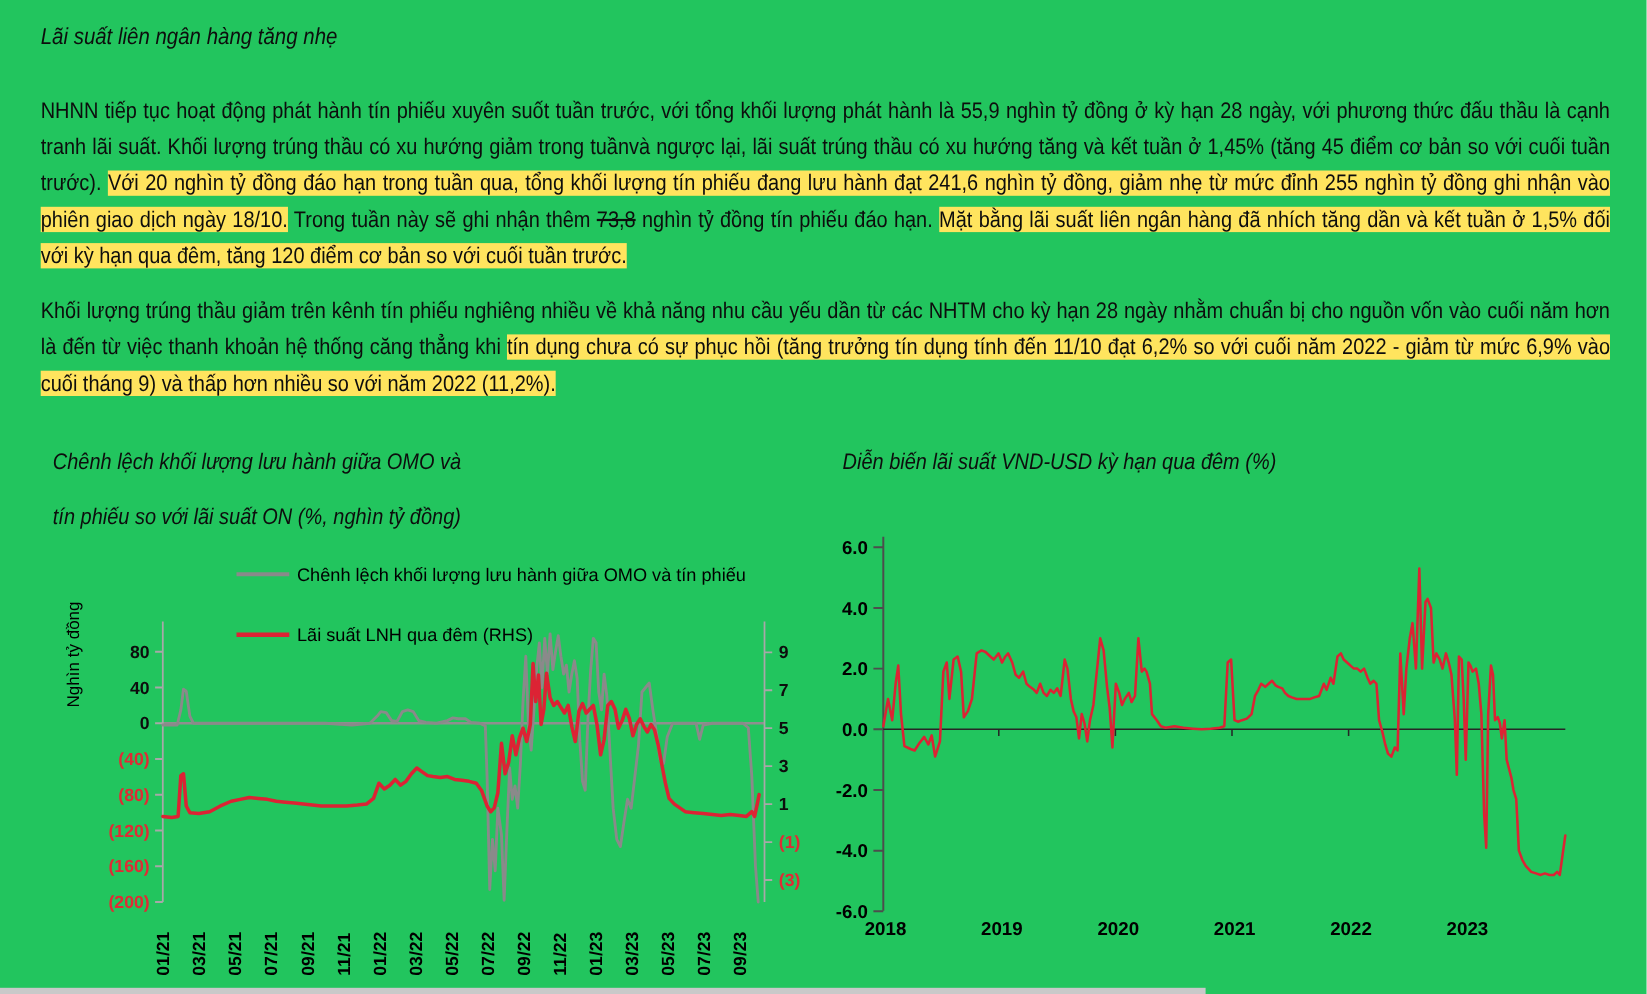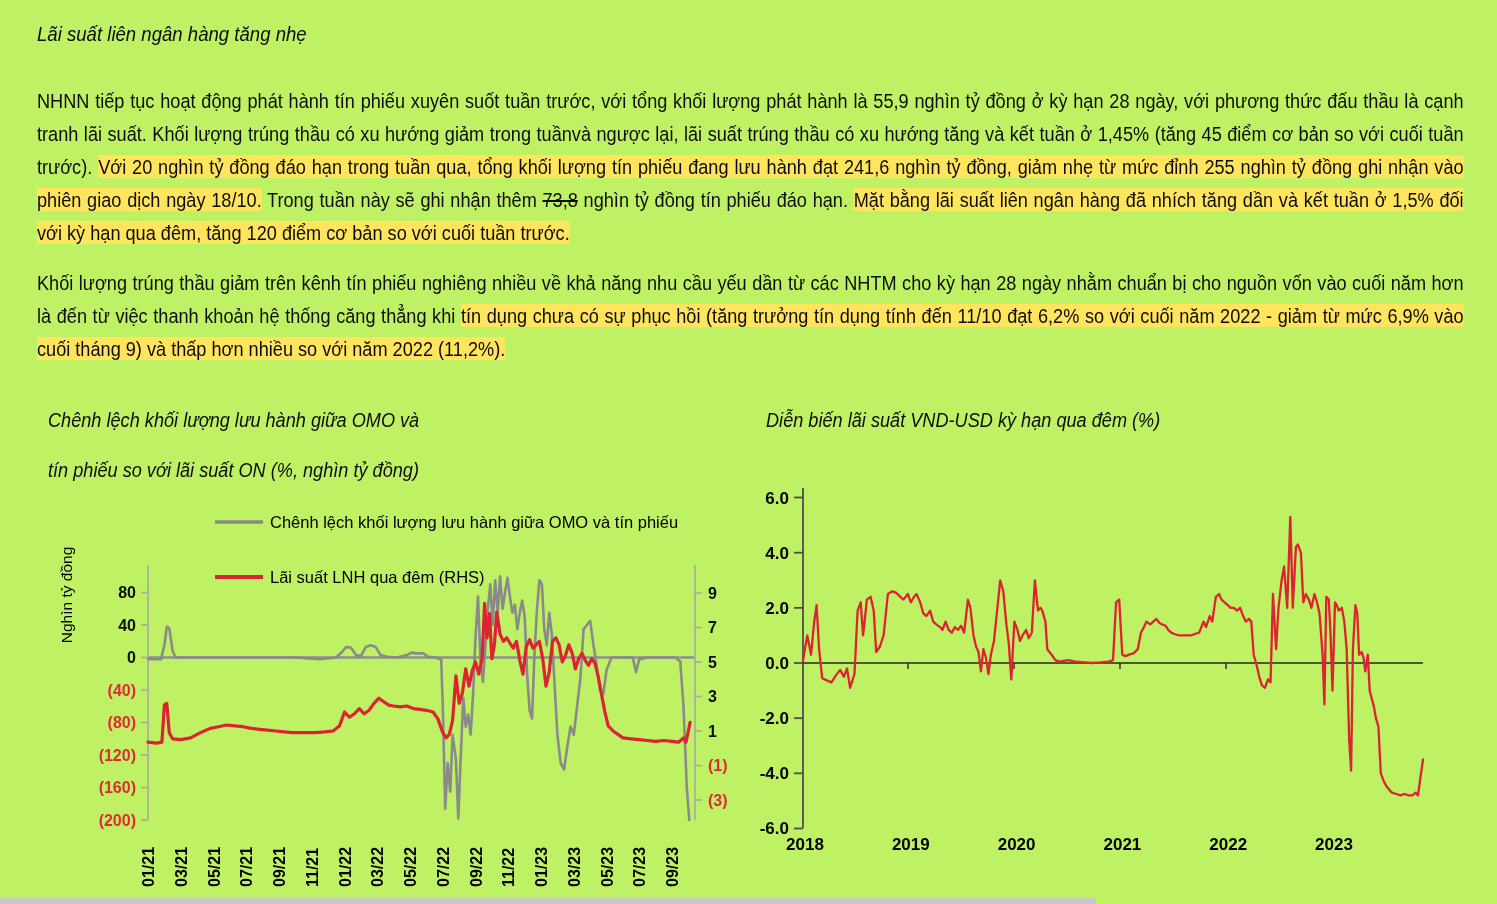--- a/index.html
+++ b/index.html
@@ -1,16 +1,16 @@
 <!DOCTYPE html>
 <html><head>
 <meta charset="utf-8">
 <style>
   html,body{margin:0;padding:0;background:#ffffff;}
-  .page{position:relative;width:1497px;height:904px;background:#bef264;overflow:hidden;
+  .page{position:relative;width:1497px;height:904px;background:#22c55e;overflow:hidden;
         font-family:"Liberation Sans",sans-serif;color:#0d0d0d;}
   .condensed{transform:scaleX(0.885);transform-origin:0 0;}
   .heading{position:absolute;left:37px;top:22px;font-size:21px;font-style:italic;white-space:nowrap;}
   .para{position:absolute;left:37px;width:1612px;font-size:20.5px;line-height:33px;text-align:justify;}
   .p1{top:84px;}
   .p2{top:266px;}
   .hl{background:#ffe45e;}
   .strike{text-decoration:line-through;}
   .chart-title{position:absolute;font-size:20.5px;font-style:italic;white-space:nowrap;}
   .t1a{left:48px;top:408px;}

